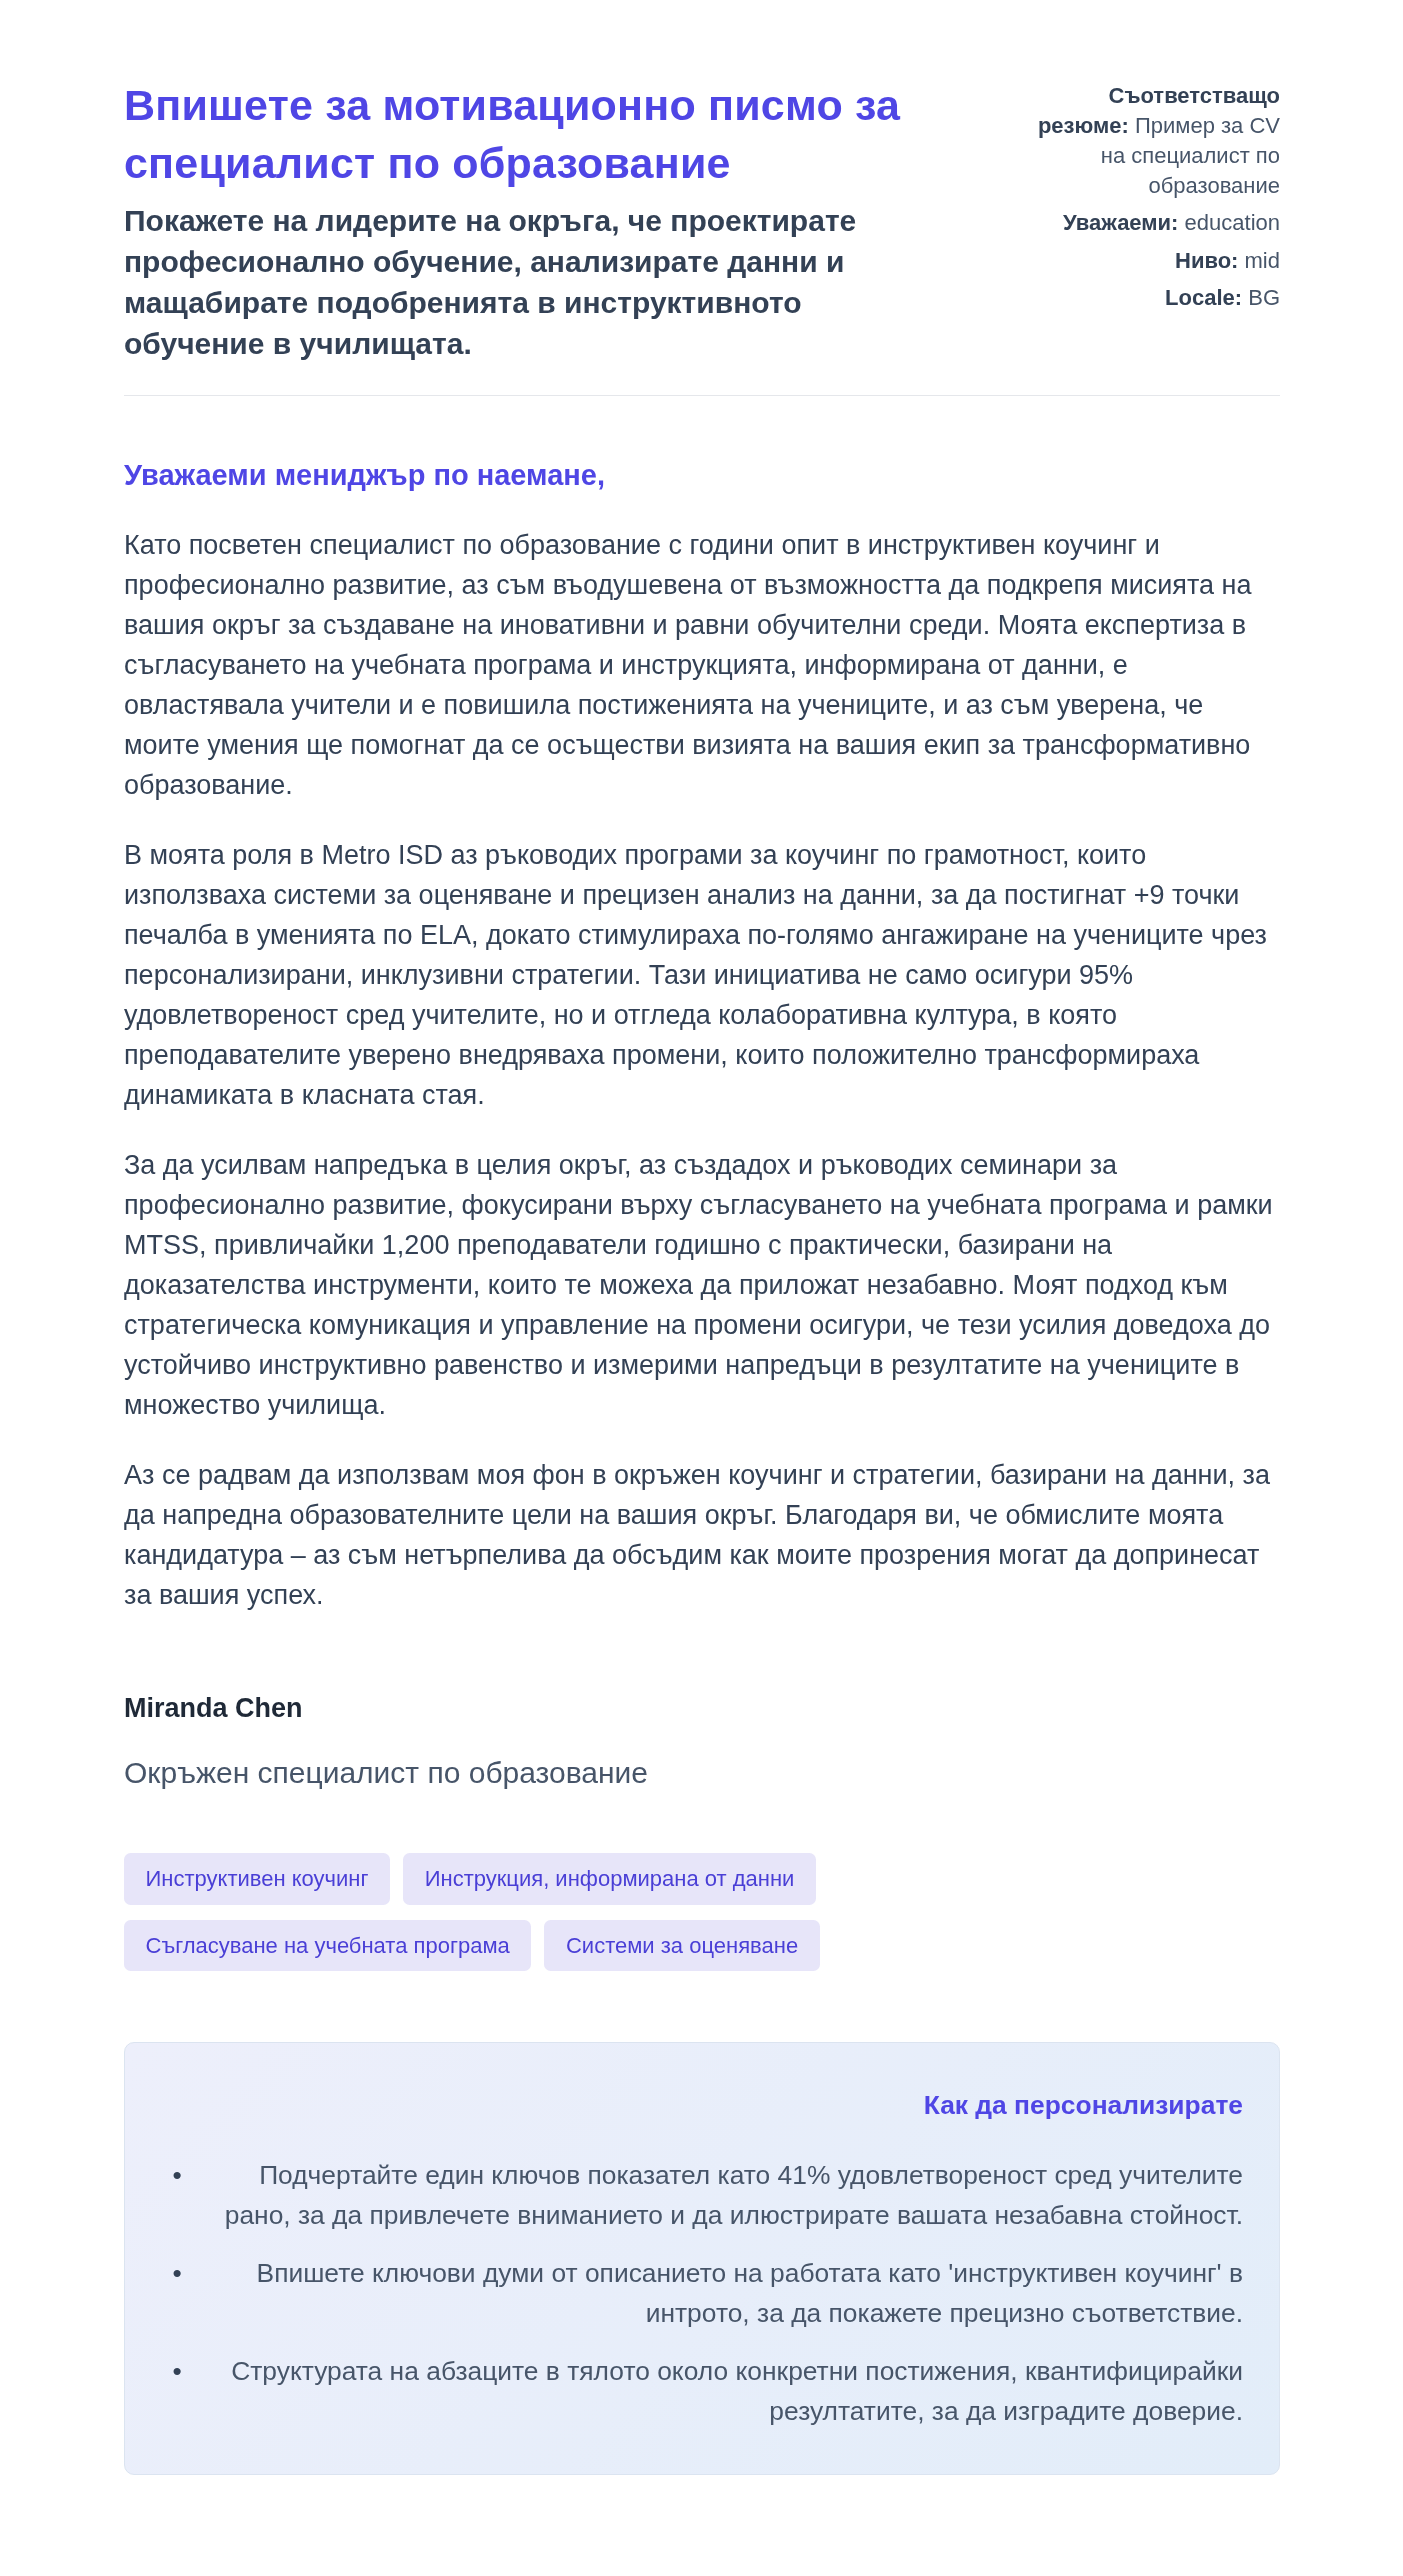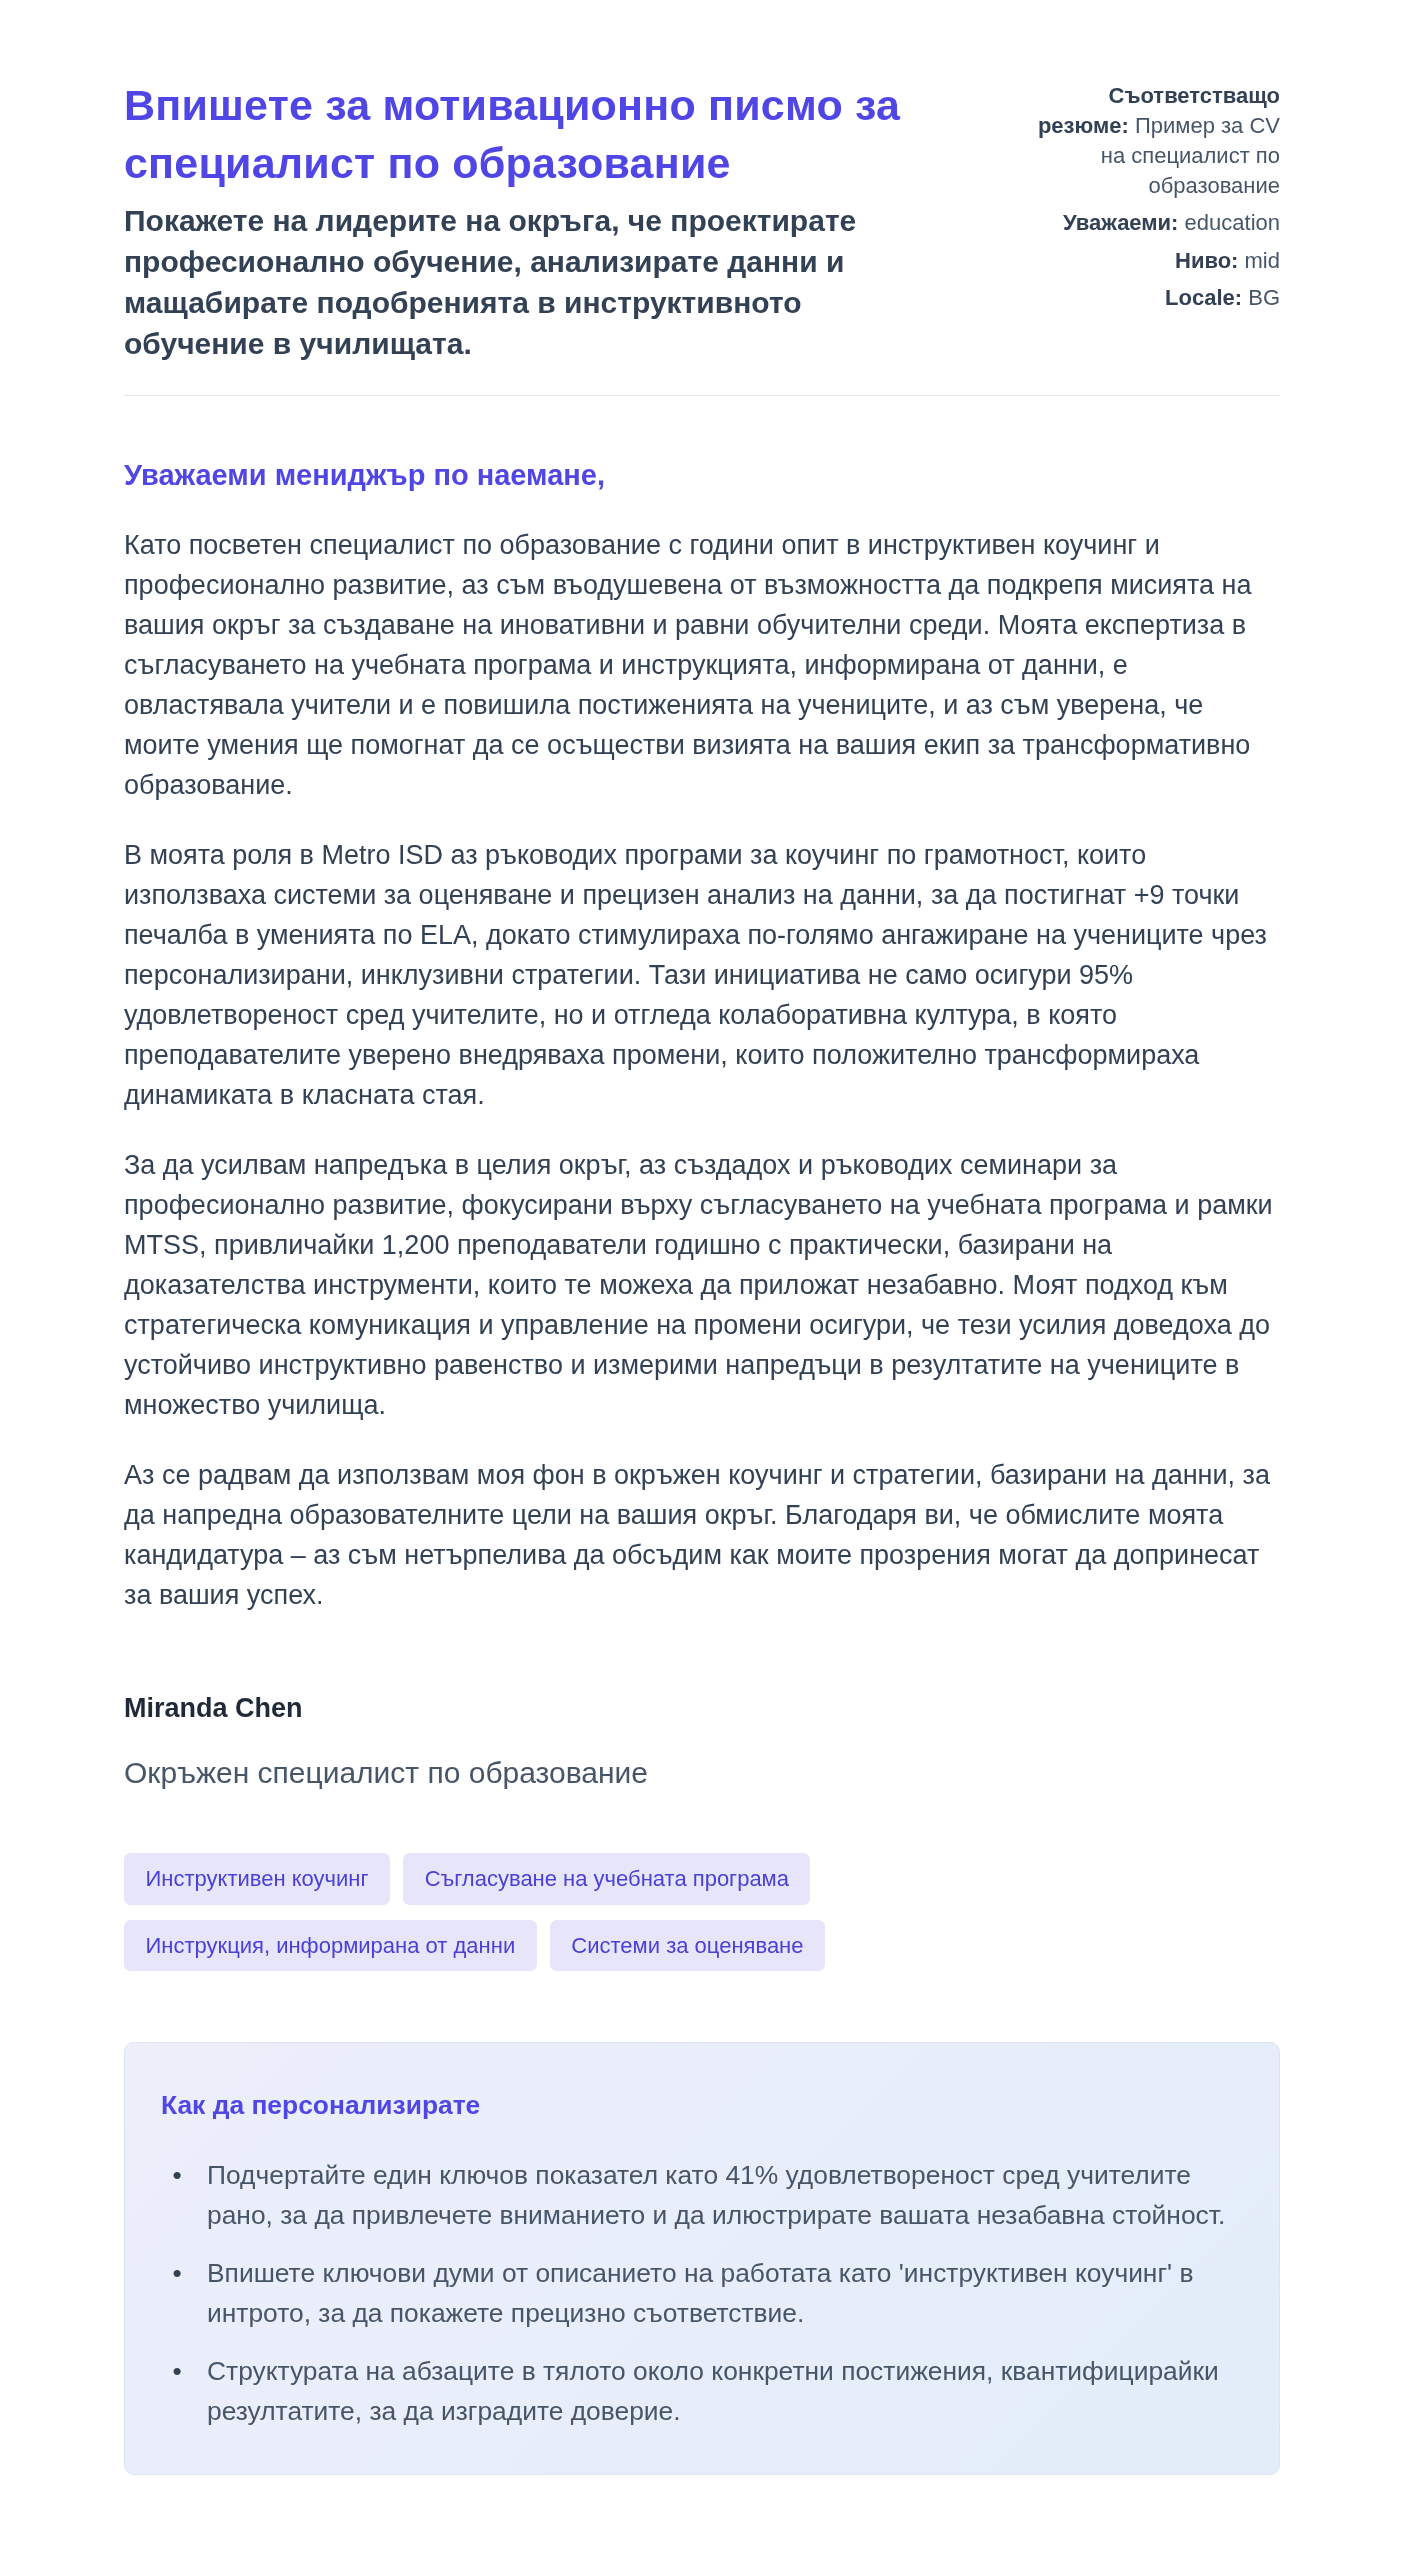--- a/index.html
+++ b/index.html
@@ -116,20 +116,21 @@
     border-radius:6.6px;
     white-space:nowrap;
   }
   
   .tips{
     margin-top:71px;
     border:0.8px solid var(--tip_border);
     border-radius:10px;
     background:linear-gradient(135deg, var(--tip_bg_start) 0%, var(--tip_bg_end) 100%);
     padding:46px 36px 43px 36px;
+    text-align:right;
   }
   .tips h2{
     color:var(--accent);
     font-size:26.4px;
     line-height:33px;
     font-weight:700;
     margin-bottom:33px;
   }
   .tips ul{
     list-style:none;
@@ -176,22 +177,22 @@
     <p class="para">Като посветен специалист по образование с години опит в инструктивен коучинг и професионално развитие, аз съм въодушевена от възможността да подкрепя мисията на вашия окръг за създаване на иновативни и равни обучителни среди. Моята експертиза в съгласуването на учебната програма и инструкцията, информирана от данни, е овластявала учители и е повишила постиженията на учениците, и аз съм уверена, че моите умения ще помогнат да се осъществи визията на вашия екип за трансформативно образование.</p>
     <p class="para">В моята роля в Metro ISD аз ръководих програми за коучинг по грамотност, които използваха системи за оценяване и прецизен анализ на данни, за да постигнат +9 точки печалба в уменията по ELA, докато стимулираха по-голямо ангажиране на учениците чрез персонализирани, инклузивни стратегии. Тази инициатива не само осигури 95% удовлетвореност сред учителите, но и отгледа колаборативна култура, в която преподавателите уверено внедряваха промени, които положително трансформираха динамиката в класната стая.</p>
     <p class="para">За да усилвам напредъка в целия окръг, аз създадох и ръководих семинари за професионално развитие, фокусирани върху съгласуването на учебната програма и рамки MTSS, привличайки 1,200 преподаватели годишно с практически, базирани на доказателства инструменти, които те можеха да приложат незабавно. Моят подход към стратегическа комуникация и управление на промени осигури, че тези усилия доведоха до устойчиво инструктивно равенство и измерими напредъци в резултатите на учениците в множество училища.</p>
     <p class="para">Аз се радвам да използвам моя фон в окръжен коучинг и стратегии, базирани на данни, за да напредна образователните цели на вашия окръг. Благодаря ви, че обмислите моята кандидатура – аз съм нетърпелива да обсъдим как моите прозрения могат да допринесат за вашия успех.</p>
     <p class="sig-name">Miranda Chen</p>
     <p class="sig-role">Окръжен специалист по образование</p>
   </section>
 
   <section class="tags">
     <span class="chip">Инструктивен коучинг</span>
+    <span class="chip">Инструкция, информирана от данни</span>
     <span class="chip">Съгласуване на учебната програма</span>
-    <span class="chip">Инструкция, информирана от данни</span>
     <span class="chip">Системи за оценяване</span>
   </section>
 
   <section class="tips">
     <h2>Как да персонализирате</h2>
     <ul>
       <li><span class="bullet">•</span><span>Подчертайте един ключов показател като 41% удовлетвореност сред учителите рано, за да привлечете вниманието и да илюстрирате вашата незабавна стойност.</span></li>
       <li><span class="bullet">•</span><span>Впишете ключови думи от описанието на работата като 'инструктивен коучинг' в интрото, за да покажете прецизно съответствие.</span></li>
       <li><span class="bullet">•</span><span>Структурата на абзаците в тялото около конкретни постижения, квантифицирайки резултатите, за да изградите доверие.</span></li>
     </ul>

